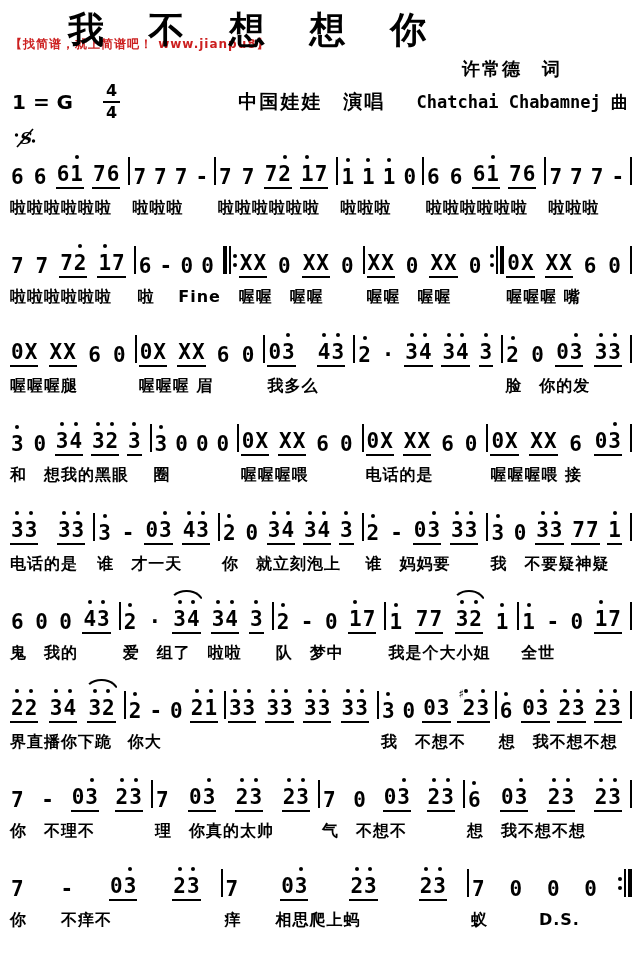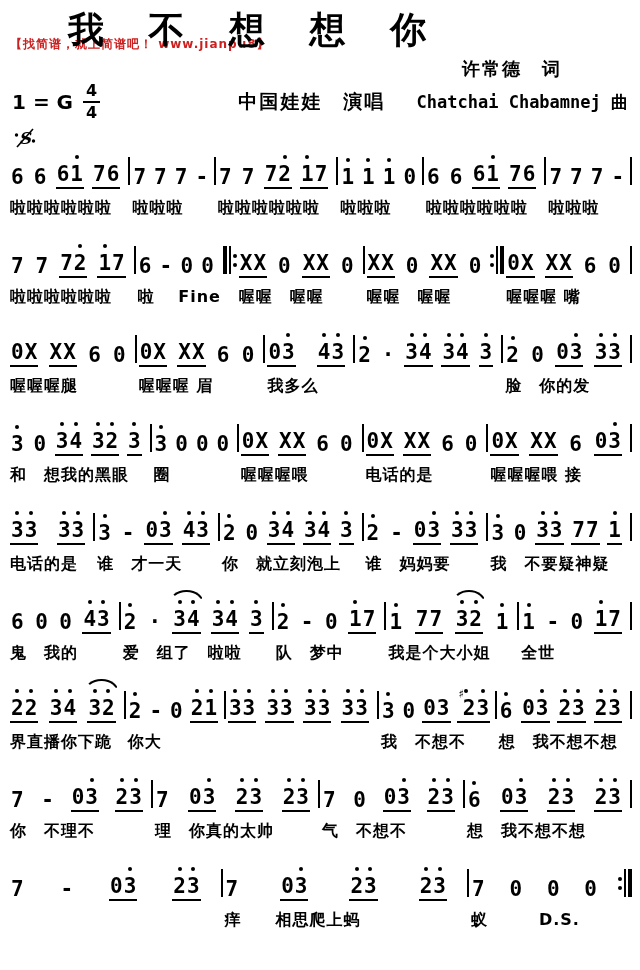--- a/index.html
+++ b/index.html
@@ -32,21 +32,21 @@
     text-align:right;
     font-size:18px;font-weight:bold;
     margin:2px 70px 0 0;
     letter-spacing:2px;
   }
   .meta{
     display:flex;align-items:center;
     margin:2px 4px 0 4px;
     font-weight:bold;
   }
-  .key{display:flex;align-items:center;font-size:20px;gap:4px;flex:1;}
+  .key{display:flex;align-items:center;font-size:20px;gap:24px;flex:1;}
   .meter{display:inline-flex;flex-direction:column;align-items:center;font-size:16px;line-height:1;margin-left:6px;}
   .meter .num{border-bottom:2px solid #000;padding:0 3px 2px 3px;}
   .meter .den{padding-top:2px;}
   .performer{flex:1;text-align:right;font-size:19px;letter-spacing:2px;}
   .composer{flex:1.3;text-align:right;font-size:17px;font-family:"DejaVu Sans Mono", monospace;font-weight:bold;}
   
   .segno-row{height:22px;margin:6px 0 0 6px;}
   .segno-row svg{display:block;}
   
   .sheet{margin-top:2px;}
@@ -1994,20 +1994,21 @@
                 <span class="d">2</span>
               </span>
               <span class="note">
                 <span class="od on">
                   <i></i>
                 </span>
                 <span class="d">3</span>
               </span>
             </span>
           </div>
+          <div class="lyric">你　　不痒不</div>
         </div>
         <div class="bar">
           <div class="ln"></div>
         </div>
         <div class="measure flex1" style="flex-grow: 7;">
           <div class="notes">
             <span class="grp">
               <span class="note">
                 <span class="od"></span>
                 <span class="d">7</span>

